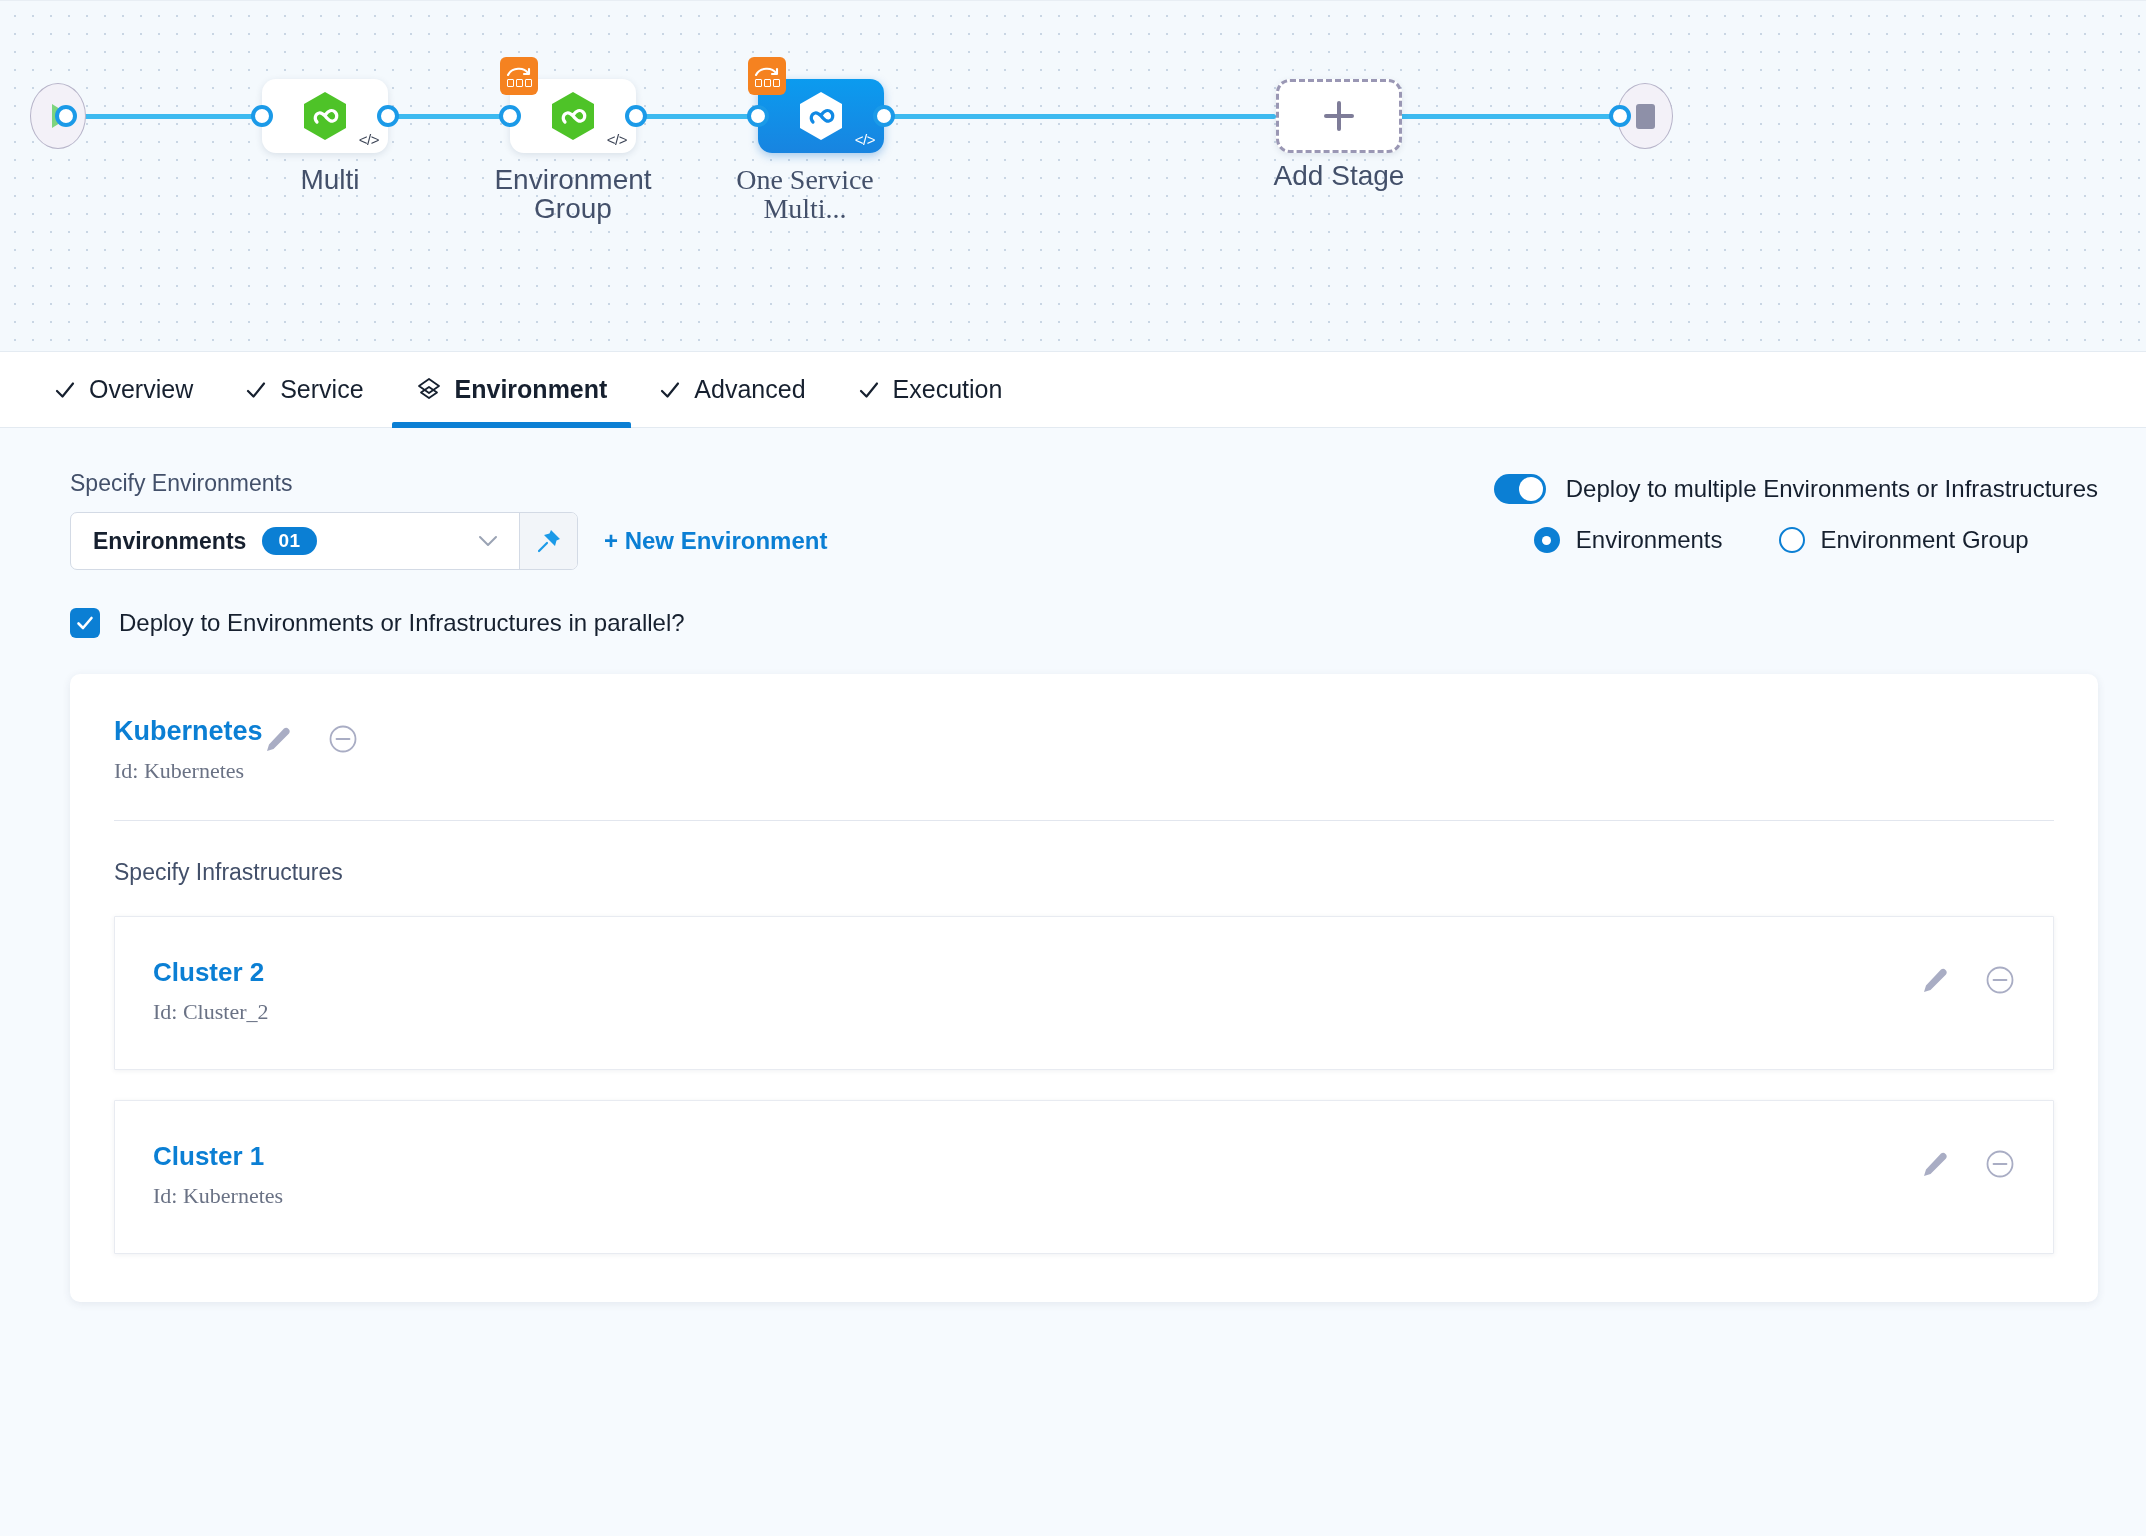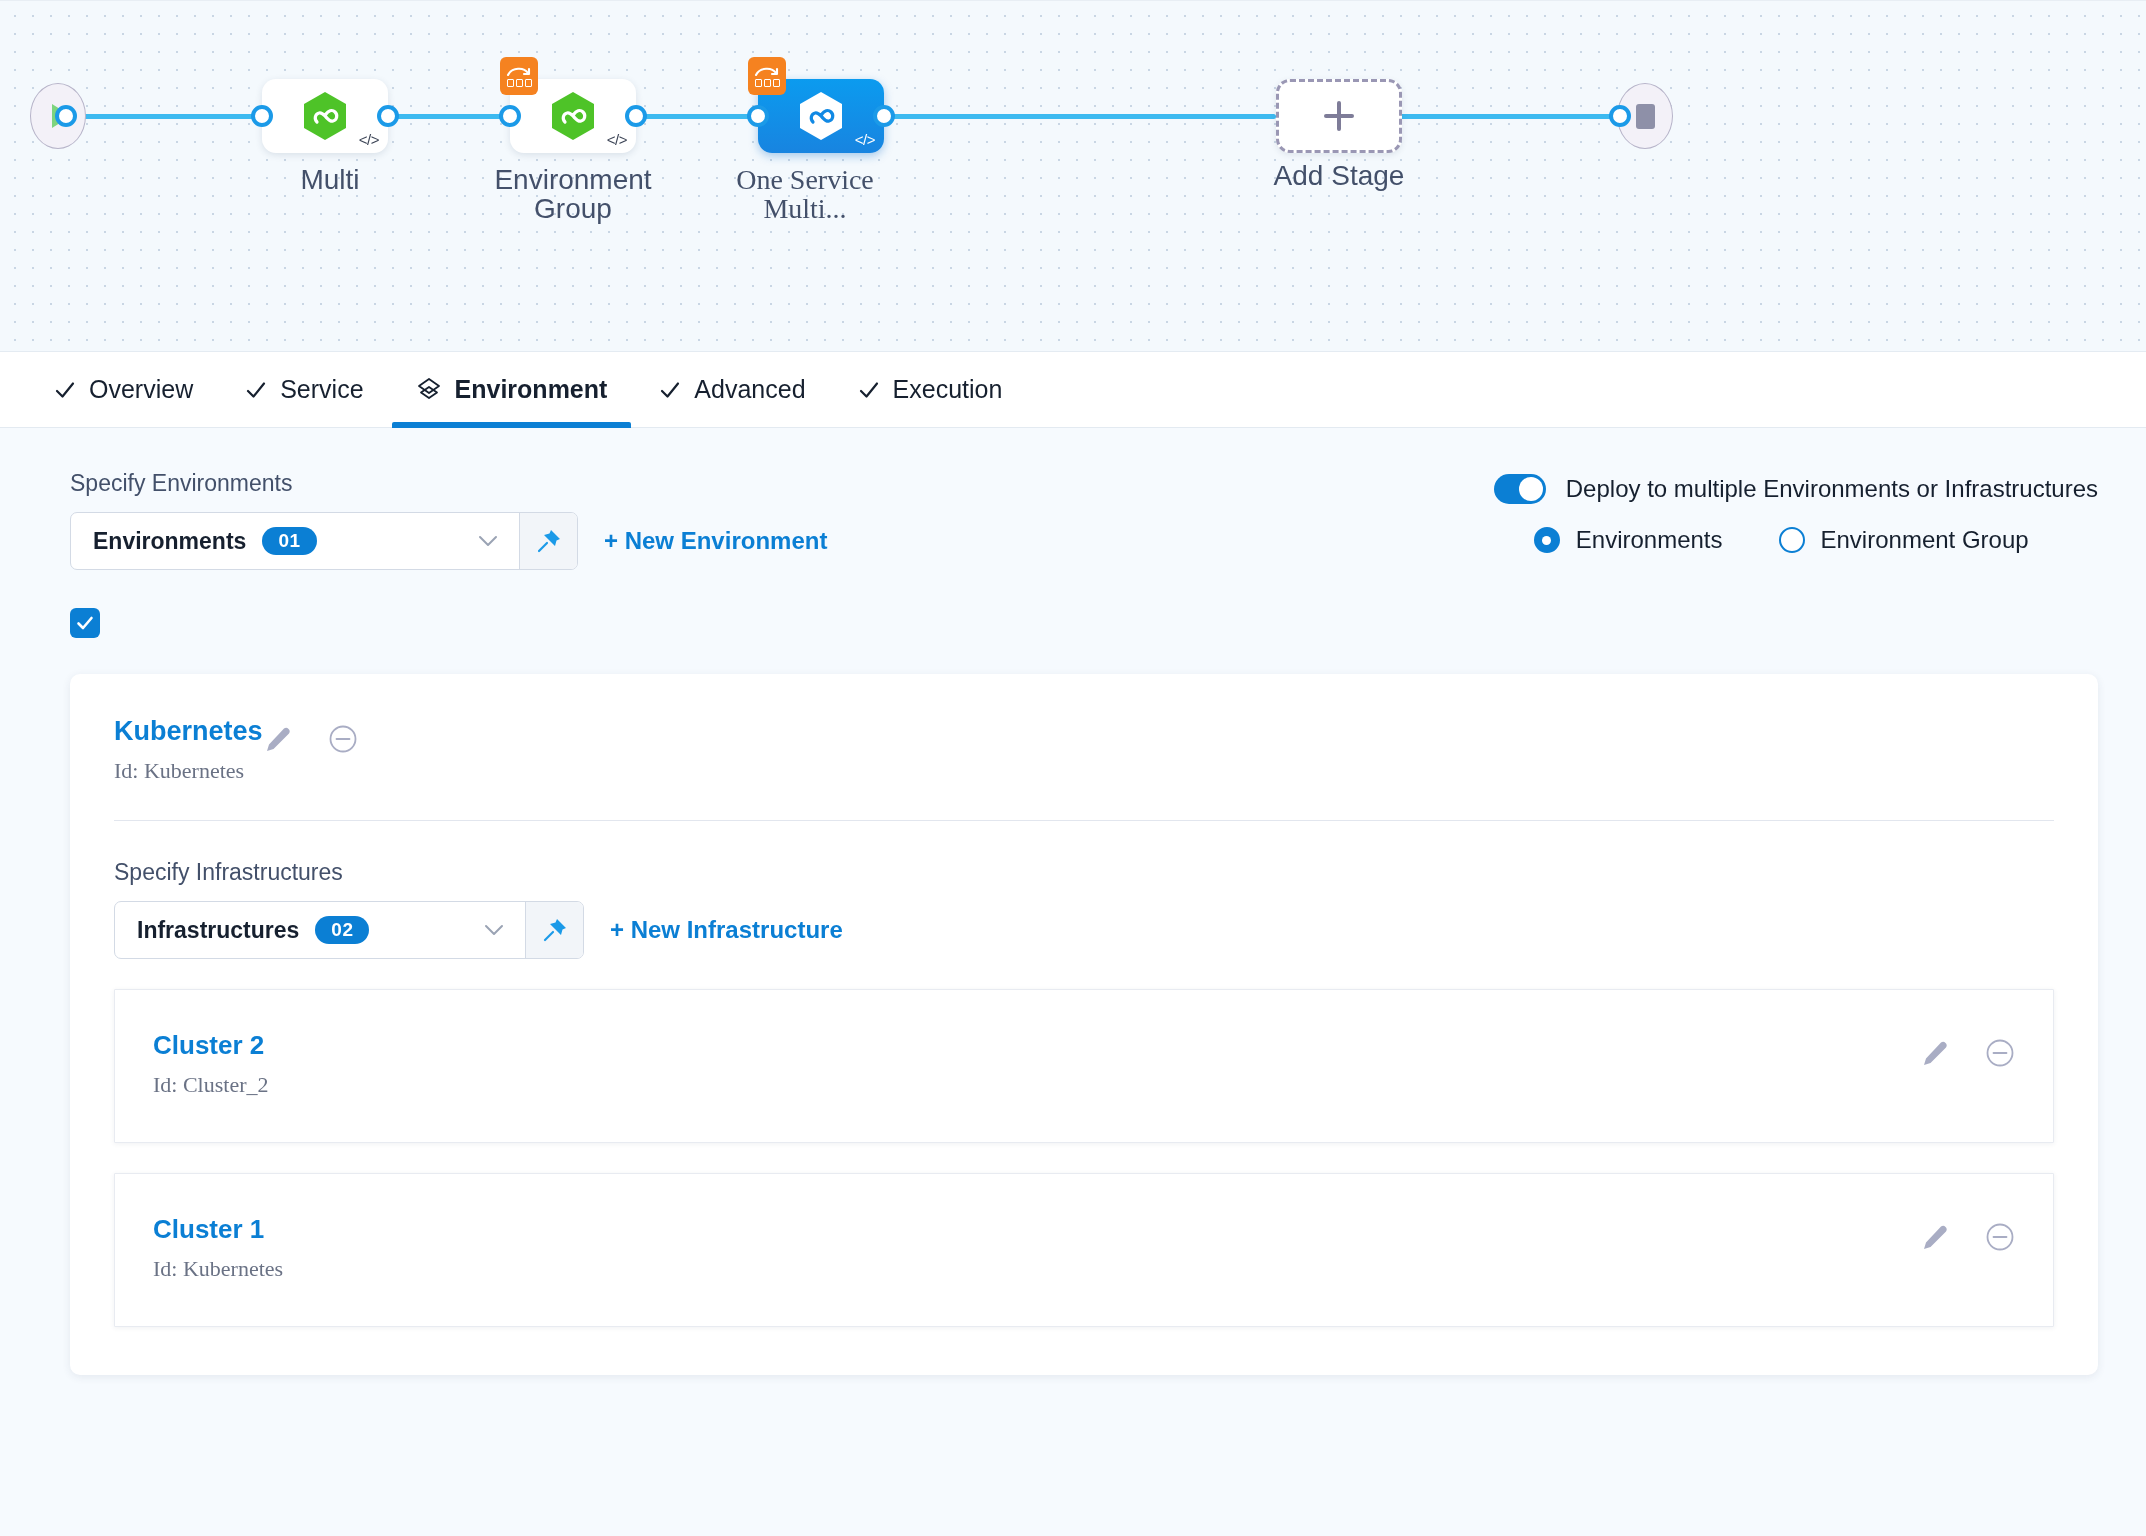--- a/index.html
+++ b/index.html
@@ -456,20 +456,21 @@
       </div>
     </div>
   </div>
 
   <div class="checkbox-row">
     <span class="cbx">
       <svg width="20" height="20" viewBox="0 0 20 20">
           <path d="M3.5 10.5 L8 15 L16.5 5" fill="none" stroke="#ffffff" stroke-width="2.6" stroke-linecap="round" stroke-linejoin="round"></path>
         </svg>
     </span>
+    <span>Deploy to Environments or Infrastructures in parallel?</span>
   </div>
 
   <div class="outer-card">
 
     <div class="env-head">
       <div>
         <div class="entity-title">Kubernetes</div>
         <div class="entity-id">Id: Kubernetes</div>
       </div>
       <div class="icon-actions">
@@ -480,40 +481,20 @@
           <circle cx="15" cy="15" r="12.5" fill="none" stroke="#a9adc4" stroke-width="1.8"></circle>
           <path d="M8.5 15 L21.5 15" stroke="#a9adc4" stroke-width="1.8" stroke-linecap="round"></path>
         </svg>
       </div>
     </div>
 
     <div class="divider"></div>
 
     <div class="infra-section">
       <div class="field-label">Specify Infrastructures</div>
-      <div class="selectwrap">
-        <div class="select" style="min-width:470px;">
-          <div class="sv">
-            <span>Infrastructures</span>
-            <span class="badge">02</span>
-          </div>
-          <div class="caret">
-            <svg width="22" height="14" viewBox="0 0 22 14">
-                <path d="M3 3 L11 11 L19 3" fill="none" stroke="#9aa3b4" stroke-width="2" stroke-linecap="round" stroke-linejoin="round"></path>
-              </svg>
-          </div>
-          <div class="pinbtn">
-            <svg width="26" height="26" viewBox="0 0 26 26">
-              <path d="M15 2 L24 11 L20.5 12.5 L19 18 L8 7 L13.5 5.5 Z" fill="#1b9ae8"></path>
-              <path d="M11 15 L3 23" stroke="#1b9ae8" stroke-width="2.2" stroke-linecap="round"></path>
-            </svg>
-          </div>
-        </div>
-        <div class="linkbtn">+ New Infrastructure</div>
-      </div>
 
       <div class="sub-card">
         <div>
           <div class="entity-title">Cluster 2</div>
           <div class="entity-id">Id: Cluster_2</div>
         </div>
         <div class="icon-actions">
           <svg class="pencil" viewBox="0 0 29 29">
             <path d="M21 3.5 a3.6 3.6 0 0 1 5 5 L10.5 24 L4 26 L6 19.5 Z" fill="#a9adc4"></path>
           </svg>

